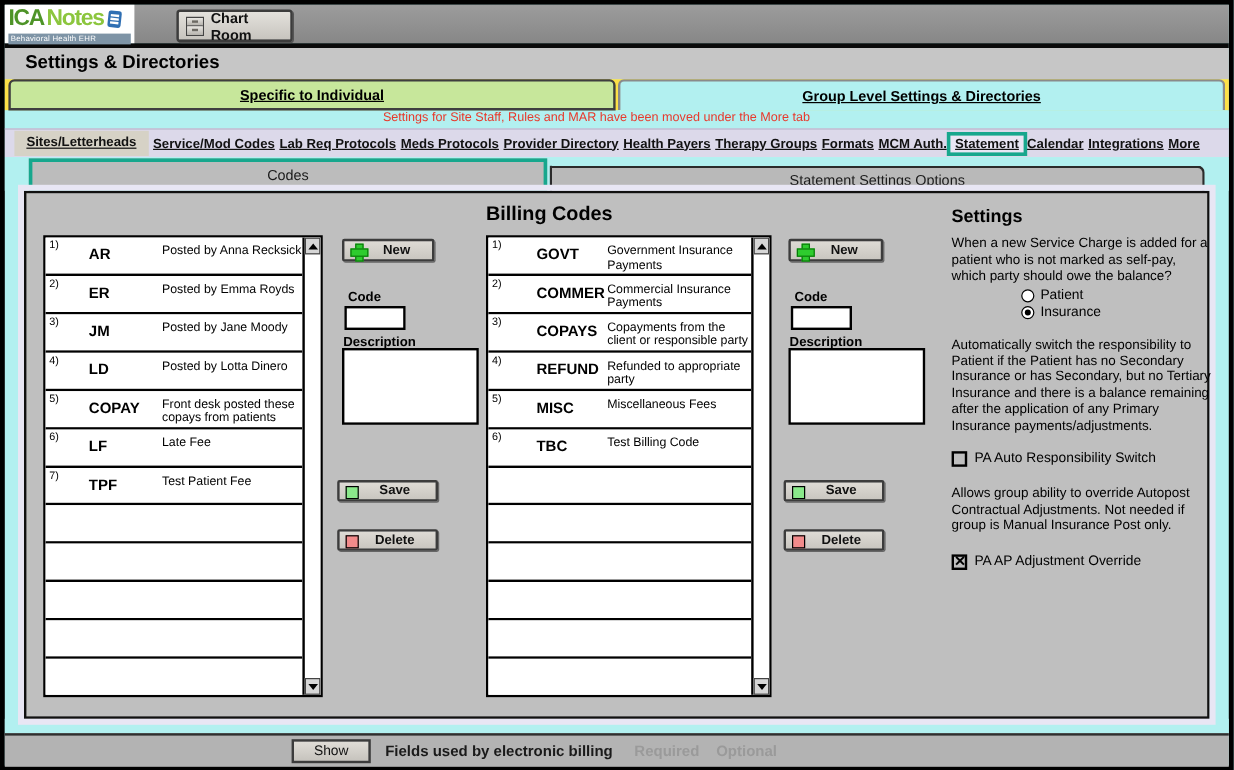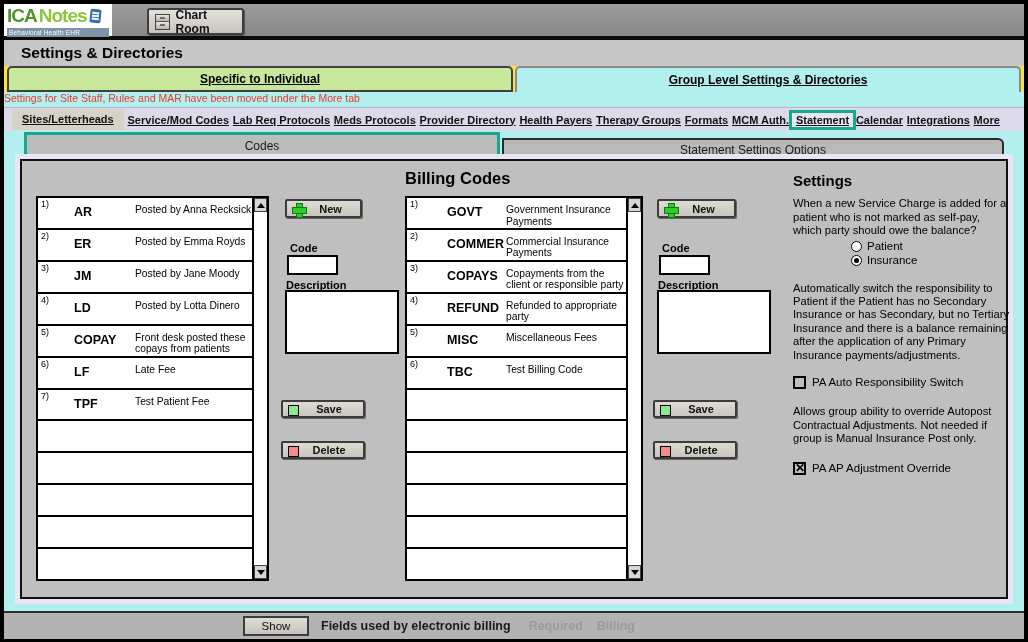--- a/index.html
+++ b/index.html
@@ -23,33 +23,33 @@
 
   
   .heading-band { height:26px; background:#c6c6c6; display:flex; align-items:center; padding-left:17px; }
   .page-title { font-size:15.5px; font-weight:bold; color:#000; }
 
   
   .level-tabs { height:26px; display:flex; padding:0 3px; gap:2px; background:#fde047; }
   .level-tab { flex:1; display:flex; align-items:center; justify-content:center; font-size:12px; font-weight:bold; text-decoration:underline; border-radius:5px 5px 0 0; }
   .level-tab.individual { background:#c7e79b; border:2px solid #3f3f3f; }
   .level-tab.group { background:#b2f0f0; border:2px solid #8a8a8a; border-bottom:none; }
-  .notice-row { height:15px; display:flex; justify-content:flex-start; padding-right:34px; background:#b2f0f0; }
+  .notice-row { height:15px; display:flex; justify-content:center; padding-right:34px; background:#b2f0f0; }
   .notice { font-size:10.5px; color:#e8392b; }
 
   
   .nav-strip { height:24px; background:#dcd9ea; border-top:1px solid #b9b5cc; display:flex; align-items:center; justify-content:space-between; padding:0 24px 0 8px; }
   .nav-item { font-size:11px; font-weight:bold; text-decoration:underline; color:#111; white-space:nowrap; cursor:pointer; }
   .nav-item.first { background:#d6d2c6; padding:4px 10px 5px 10px; }
   .nav-item.highlight { border:3px solid #17a78d; padding:1px 4px; margin:-3px -4px; background:#e9e6f4; }
 
   
   .subtab-row { height:28px; background:#b2f0f0; display:flex; align-items:flex-end; padding:0 20px; }
   .subtab { display:flex; align-items:center; justify-content:center; font-size:12px; color:#1a1a1a; }
-  .subtab.codes { width:476px; height:27px; background:#bcbcbc; border:3px solid #17a78d; }
+  .subtab.codes { width:432px; height:27px; background:#bcbcbc; border:3px solid #17a78d; }
   .subtab.statement { flex:1; height:21px; background:#b9b9b9; border:2px solid #2b2b2b; border-bottom:none; border-radius:0 6px 0 0; margin-left:2px; }
 
   
   .panel { position:relative; margin:0 16px; height:440px; background:#bfbfbf; border:2px solid #101010; outline:5px solid #e8e6f4; }
   .abs { position:absolute; }
   .section-title { font-size:16.5px; font-weight:bold; color:#000; }
 
   .listbox { display:flex; background:#fff; border:2px solid #000; }
   .rows { display:flex; flex-direction:column; flex:1; }
   .lrow { flex:1; border-bottom:2px solid #000; position:relative; background:#fff; }
@@ -334,16 +334,16 @@
         <span class="check-label">PA AP Adjustment Override</span>
       </div>
     </div>
   </div>
 
   <div class="footer-gap"></div>
   <div class="footer">
     <div class="show-btn">Show</div>
     <span class="footer-label">Fields used by electronic billing</span>
     <span class="footer-dim">Required</span>
-    <span class="footer-dim opt">Billing</span>
+    <span class="footer-dim opt">Optional</span>
   </div>
 
 </div>
 
 </body></html>

